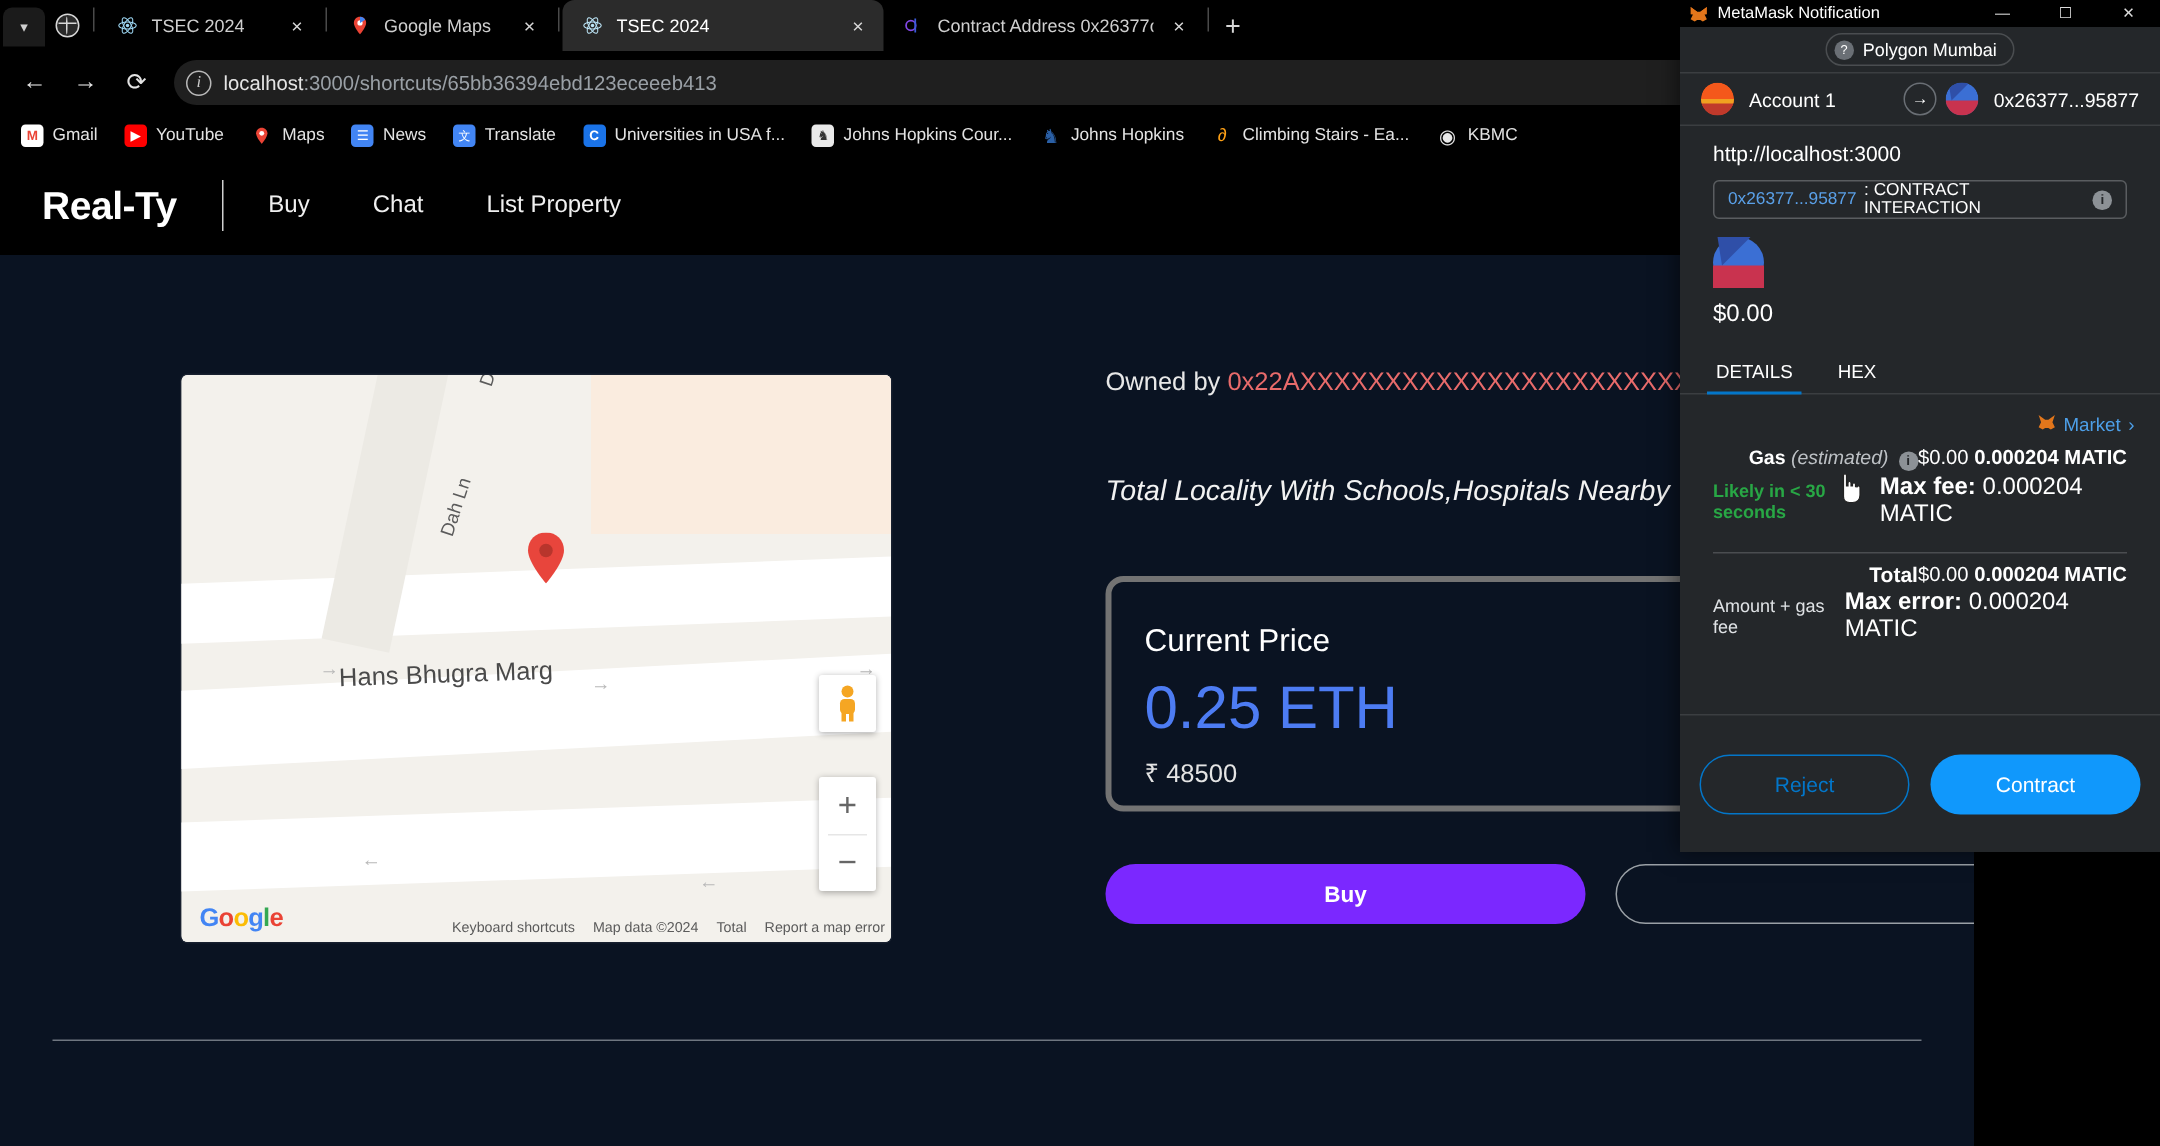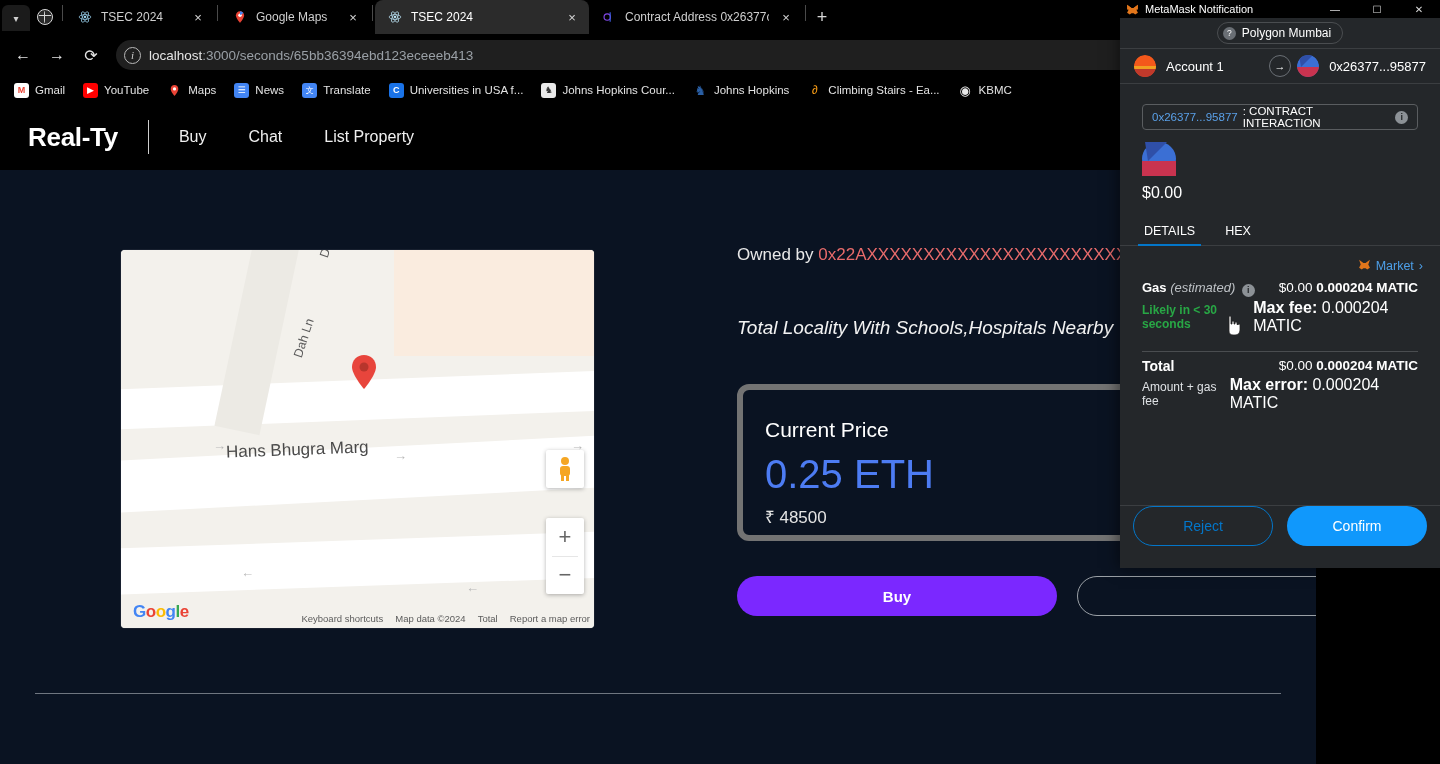--- a/index.html
+++ b/index.html
@@ -163,21 +163,21 @@
     position: absolute; left: 737px; top: 0; width: 660px;
   }
   .owned-by { margin-top: 75px; font-size: 17px; color:#e8e8e8; white-space: nowrap;}
   .owned-by span { color: #e86b6b; }
   .desc {
     margin-top: 52px; font-size: 19px; color: #f2f2f2; font-style: italic;
     white-space: nowrap;
   }
   .price-card {
     margin-top: 45px; width: 590px; height: 157px;
-    border: 6px solid #737373; border-radius: 12px;
+    border: 4px solid #737373; border-radius: 12px;
     padding: 28px 0 0 22px;
   }
   .price-card h3 { font-size: 21px; font-weight: normal; color:#fff; }
   .price-eth { margin-top: 10px; font-size: 40px; color: #4d7cf3; }
   .price-inr { margin-top: 8px; font-size: 17px; color: #e4e4e4; }
   .actions { margin-top: 35px; display: flex; gap: 20px; }
   .btn-buy {
     width: 333px; height: 40px; border-radius: 20px; border: none;
     background: #7B28FF; color: #fff; font-size: 15px; font-weight: bold;
     display:flex; align-items:center; justify-content:center;
@@ -262,36 +262,36 @@
   }
   .mm-tab.active::after {
     content:""; position:absolute; left:-4px; right:-4px; bottom:-1px; height:2px;
     background:#0376C9;
   }
   .mm-market {
     display:flex; align-items:center; justify-content:flex-end; gap: 5px;
     padding: 12px 17px 0 0; color:#4D9FE8; font-size: 12.5px;
   }
   .mm-rows { padding: 0 22px; }
-  .mm-row { display:flex; align-items:flex-start; justify-content:space-between; margin-top: 6px;}
+  .mm-row { display:flex; align-items:flex-start; justify-content:flex-end; margin-top: 6px;}
   .mm-row .lbl { color:#fff; font-size: 13px; font-weight: bold; }
   .mm-row .lbl i { font-weight: normal; color:#bdc1c5; }
   .mm-row .val { color:#fff; font-size: 13.5px; font-weight: bold; }
   .mm-row .val .usd { font-weight: normal; }
   .mm-sub { display:flex; align-items:center; justify-content:space-between; margin-top: 2px;}
   .mm-sub .green { color:#28A745; font-size: 12px; font-weight: bold; }
   .mm-sub .maxfee { color:#fff; font-size: 16px; }
   .mm-sub .maxfee b { font-weight: bold; }
   .mm-sub .maxfee span { font-weight: normal; }
   .mm-hr { height:1px; background:#4a4d50; margin: 16px 22px 0 22px; }
   .mm-total .lbl { font-size: 14px; }
   .mm-total-sub .amt { color:#dfe2e5; font-size: 12px; }
   .mm-foot {
     margin-top: auto; border-top: 1px solid #3b3e41;
-    height: 63px; display:flex; justify-content: center; gap: 14px;
+    height: 92px; display:flex; align-items:center; justify-content: center; gap: 14px;
   }
   .mm-btn {
     width: 140px; height: 40px; border-radius: 20px; font-size: 14px;
     display:flex; align-items:center; justify-content:center;
   }
   .mm-reject { border: 1px solid #0376C9; color:#0376C9; background: transparent; }
   .mm-confirm { background:#1098FC; color:#fff; border: none; }
   .cursor-hand {
     position:absolute; left: 1225px; top: 316px; width: 16px; height: 20px;
     pointer-events:none;
@@ -364,21 +364,21 @@
       <div class="tab-sep"></div>
       <div class="new-tab">+</div>
     </div>
 
     <div class="toolbar">
       <div class="nav-btn">←</div>
       <div class="nav-btn">→</div>
       <div class="nav-btn">⟳</div>
       <div class="omnibox">
         <span class="info-ico">i</span>
-        <span class="url"><b>localhost</b><span>:3000/seconds/65bb36394ebd123eceeeb413</span></span>
+        <span class="url"><b>localhost</b><span>:3000/shortcuts/65bb36394ebd123eceeeb413</span></span>
         <span class="omni-right">
           <span class="icon-btn">
             <svg width="16" height="16" viewBox="0 0 24 24" fill="none" stroke="#d7d7d7" stroke-width="1.8">
                 <rect x="2" y="4" width="20" height="14" rx="1.5"></rect>
                 <path d="M12 8v6m0 0l-2.5-2.5M12 14l2.5-2.5"></path>
               </svg>
           </span>
           <span class="icon-btn">
             <svg width="16" height="16" viewBox="0 0 24 24" fill="none" stroke="#d7d7d7" stroke-width="1.6">
                 <path d="M12 3l2.8 5.9 6.2.8-4.6 4.3 1.2 6.2L12 17.3 6.4 20.2l1.2-6.2L3 9.7l6.2-.8z"></path>
@@ -564,20 +564,21 @@
               <circle cx="11" cy="11" r="11" fill="#3b6fd4"></circle>
               <path d="M0 12h22v10H0z" fill="#c9334f"></path>
               <path d="M2 0h14L4 12z" fill="#2f4fa8"></path>
             </svg>
         </span>
         <span>0x26377...95877</span>
       </span>
     </div>
 
     <div class="mm-body">
+      <div class="mm-origin">http://localhost:3000</div>
       <div class="mm-contract">
         <span class="addr">0x26377...95877</span>
         <span>: CONTRACT INTERACTION</span>
         <span class="mm-i">i</span>
       </div>
       <div class="mm-amt">
         <span class="blockie">
           <svg width="34" height="34" viewBox="0 0 34 34">
               <circle cx="17" cy="17" r="17" fill="#3b6fd4"></circle>
               <path d="M0 19h34v15H0z" fill="#c9334f"></path>
@@ -624,21 +625,21 @@
         <span class="val"><span class="usd">$0.00</span> <span>0.000204 MATIC</span></span>
       </div>
       <div class="mm-sub mm-total-sub">
         <span class="amt">Amount + gas fee</span>
         <span class="maxfee"><b>Max error:</b> <span>0.000204 MATIC</span></span>
       </div>
     </div>
 
     <div class="mm-foot">
       <button class="mm-btn mm-reject">Reject</button>
-      <button class="mm-btn mm-confirm">Confirm</button>
+      <button class="mm-btn mm-confirm">Contract</button>
     </div>
   </div>
 
   <div class="cursor-hand">
     <svg width="16" height="20" viewBox="0 0 16 20">
         <path d="M4 1c0-.6.5-1 1-1s1 .4 1 1v7h1V6c0-.6.5-1 1-1s1 .4 1 1v2h1V7c0-.6.5-1 1-1s1 .4 1 1v1.5h1V9c0-.6.5-1 1-1s1 .4 1 1v5c0 3-2 5-5 5H8c-3 0-4-2-4-4z" fill="#fff" stroke="#222" stroke-width=".8"></path>
       </svg>
   </div>
 
 </div>

